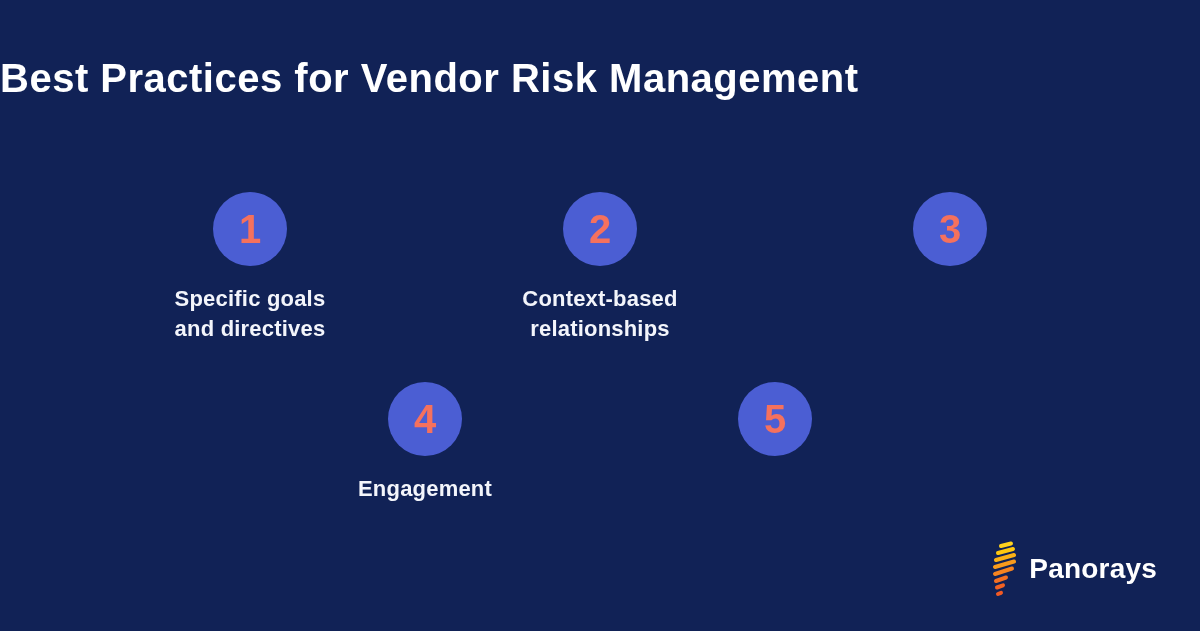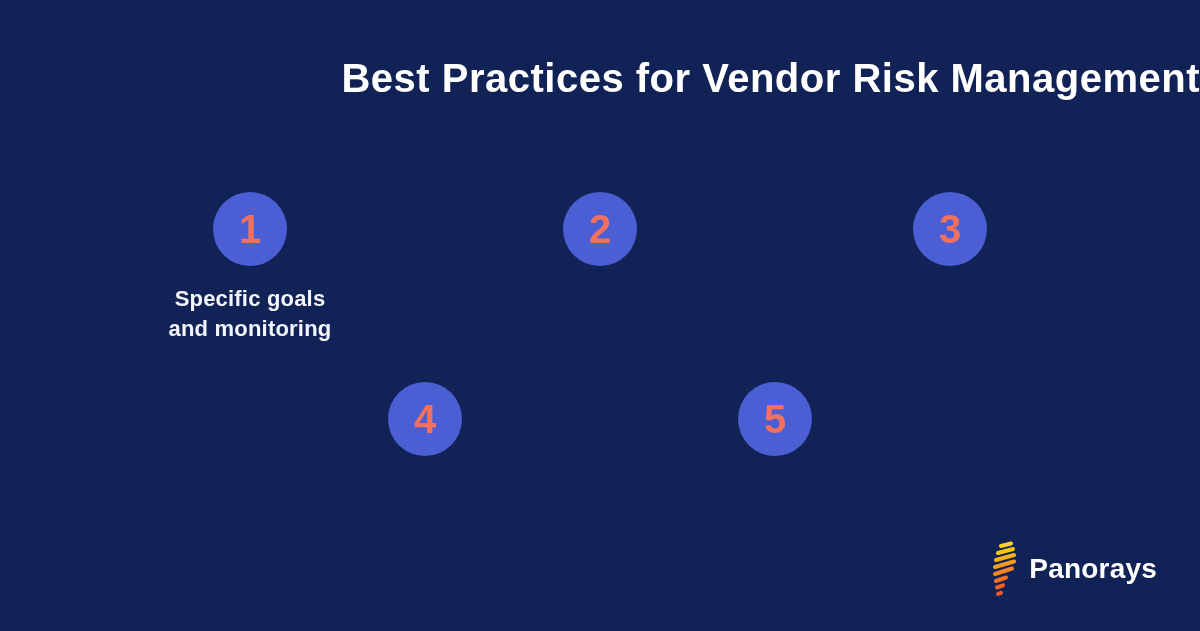--- a/index.html
+++ b/index.html
@@ -21,21 +21,21 @@
   .canvas{
     position:absolute;
     left:0;top:0;
     width:1200px;height:631px;
     background:var(--bg);
   }
   .title{
     position:absolute;
     top:56px;left:0;
     width:1200px;
-    text-align:right;
+    text-align:left;
     color:var(--title);
     font-size:40px;
     font-weight:800;
     letter-spacing:0.5px;
   }
   .practice{
     position:absolute;
     width:280px;
     display:flex;
     flex-direction:column;
@@ -100,39 +100,42 @@
 
 <div class="canvas">
 
   <h1 class="title">Best Practices for Vendor Risk Management</h1>
 
   <div class="practice p1">
     <div class="circle">
       <span class="num">1</span>
     </div>
     <div class="label">Specific goals
-and monitoring</div>
+and directives</div>
   </div>
 
   <div class="practice p2">
     <div class="circle">
       <span class="num">2</span>
     </div>
+    <div class="label">Context-based
+relationships</div>
   </div>
 
   <div class="practice p3">
     <div class="circle">
       <span class="num">3</span>
     </div>
   </div>
 
   <div class="practice p4">
     <div class="circle">
       <span class="num">4</span>
     </div>
+    <div class="label">Engagement</div>
   </div>
 
   <div class="practice p5">
     <div class="circle">
       <span class="num">5</span>
     </div>
   </div>
 
   <div class="logo">
     <svg class="logo-mark" width="30" height="56" viewBox="0 0 30 56" fill="none" stroke-width="4">

